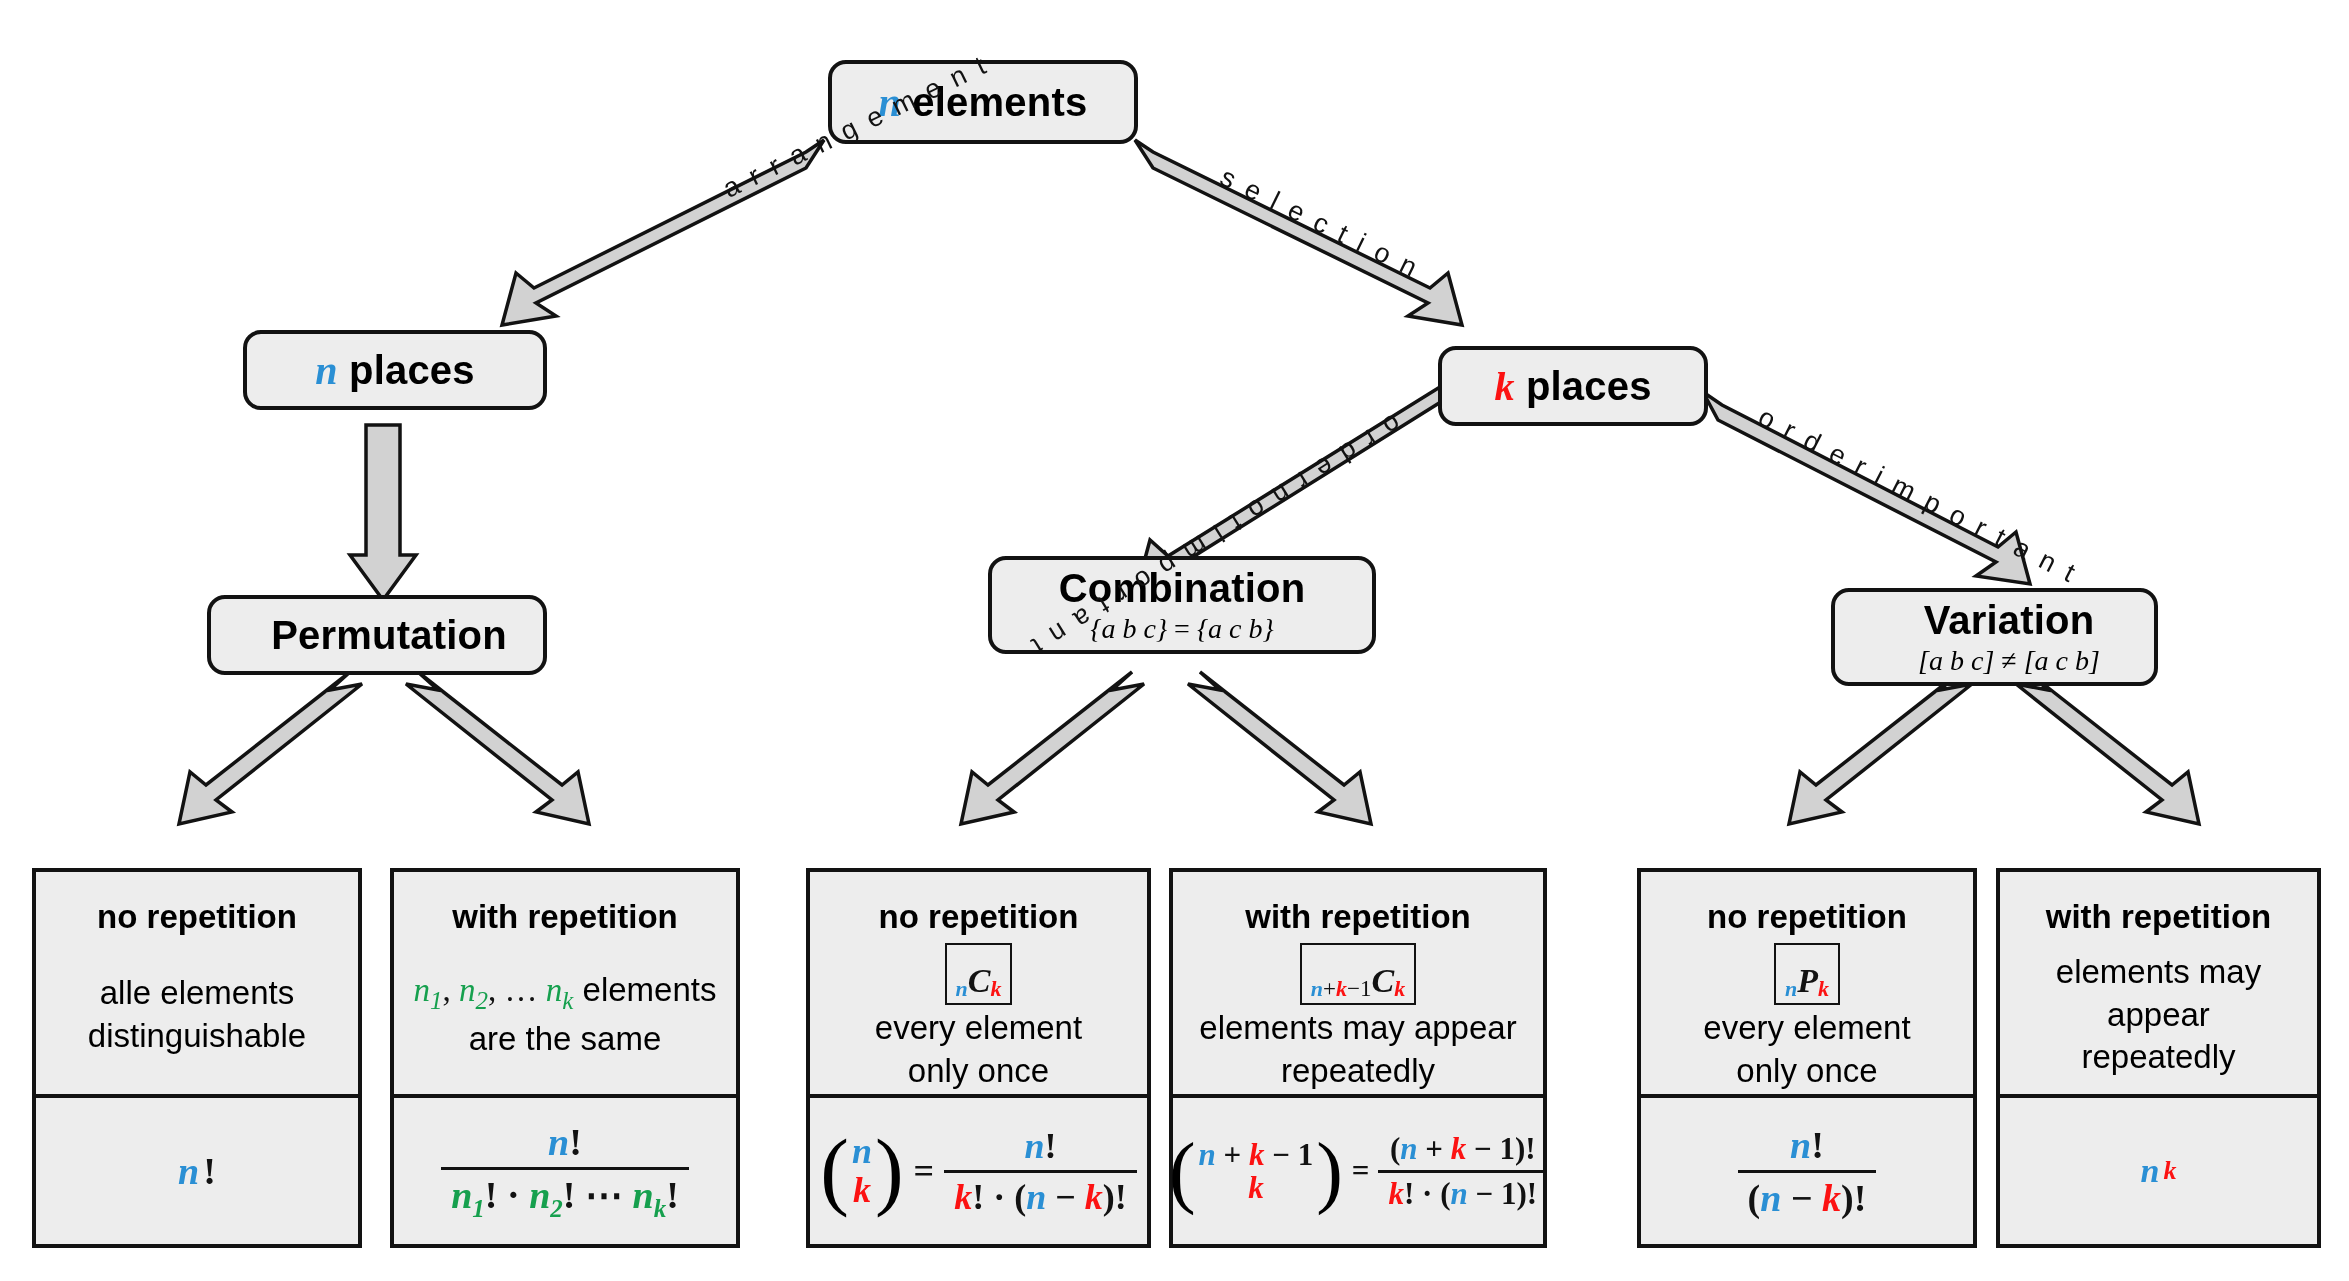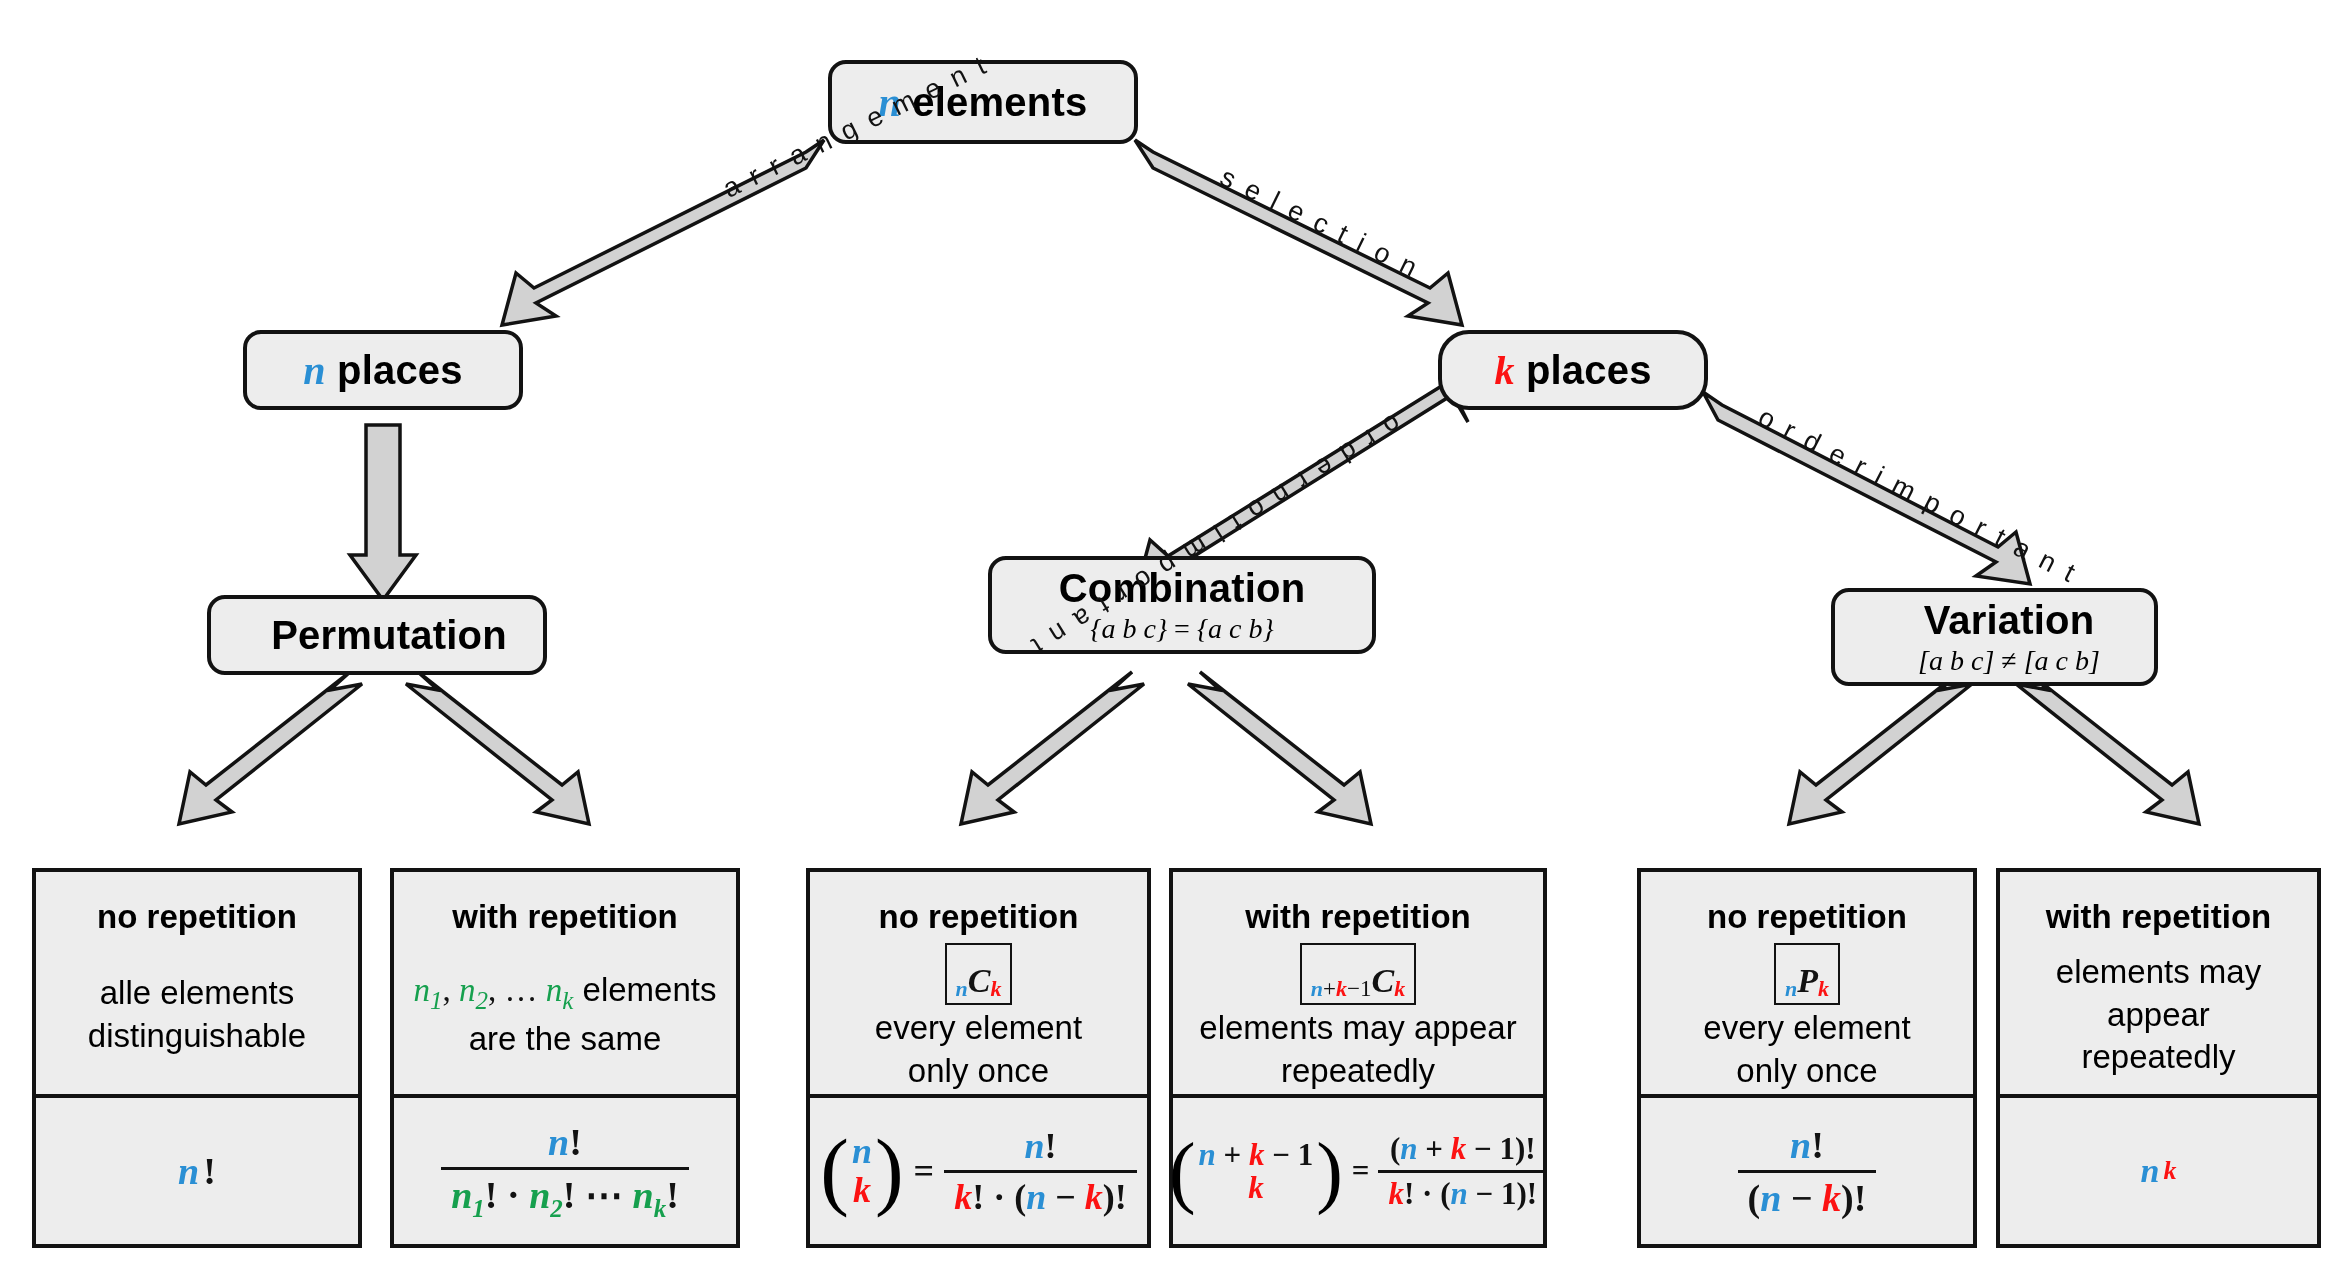--- a/index.html
+++ b/index.html
@@ -100,27 +100,27 @@
   <div class="edge-label" style="left:1760px;top:400px;transform:rotate(27deg);transform-origin:left center;">
     <span>o r d e r  i m p o r t a n t</span>
   </div>
 
   <div class="node" style="left:828px;top:60px;width:310px;height:84px;">
     <div class="title">
       <span class="blue" style="font-family:'Liberation Serif',serif;font-style:italic;">n</span><span> elements</span>
     </div>
   </div>
 
-  <div class="node" style="left:243px;top:330px;width:280px;height:80px;text-align:center;">
+  <div class="node" style="left:243px;top:330px;width:304px;height:80px;text-align:center;">
     <div class="title">
       <span class="blue" style="font-family:'Liberation Serif',serif;font-style:italic;">n</span><span> places</span>
     </div>
   </div>
 
-  <div class="node" style="left:1438px;top:330px;width:270px;height:80px;border-radius:31px;">
+  <div class="node" style="left:1438px;top:346px;width:270px;height:80px;">
     <div class="title">
       <span class="red" style="font-family:'Liberation Serif',serif;font-style:italic;">k</span><span> places</span>
     </div>
   </div>
 
   <div class="node" style="left:207px;top:595px;width:340px;height:80px;padding-left:24px;">
     <div class="title">Permutation</div>
   </div>
 
   <div class="node" style="left:988px;top:556px;width:388px;height:98px;">

